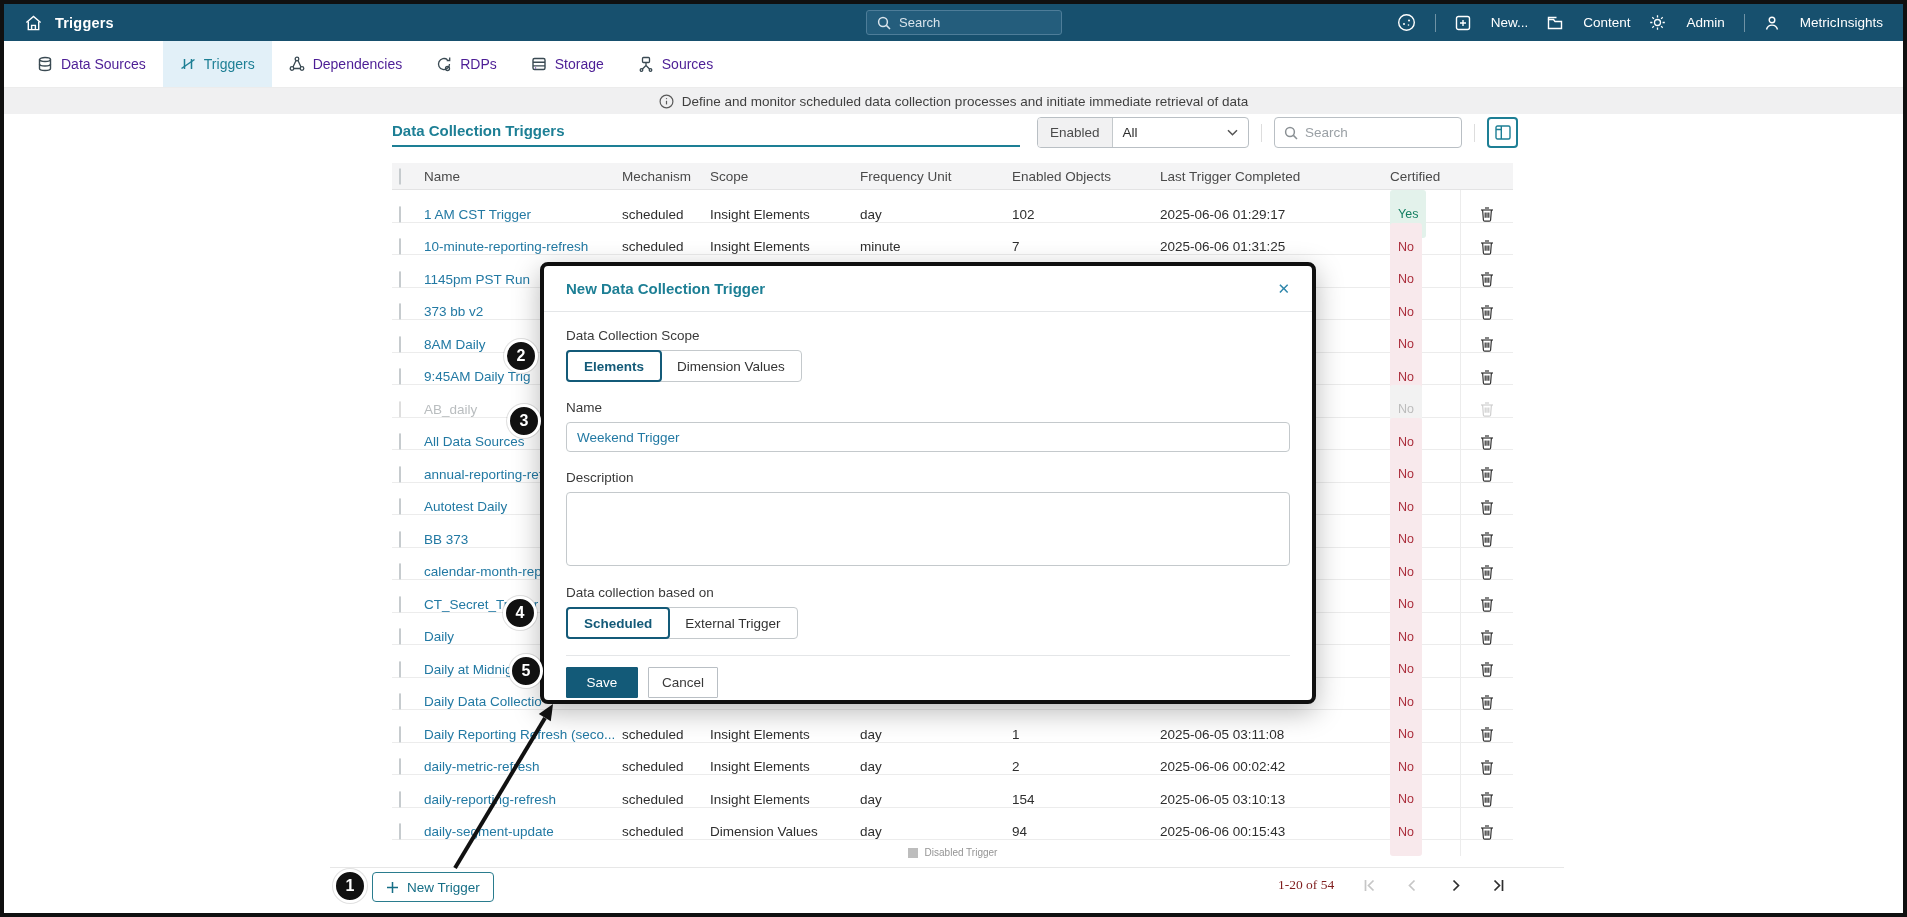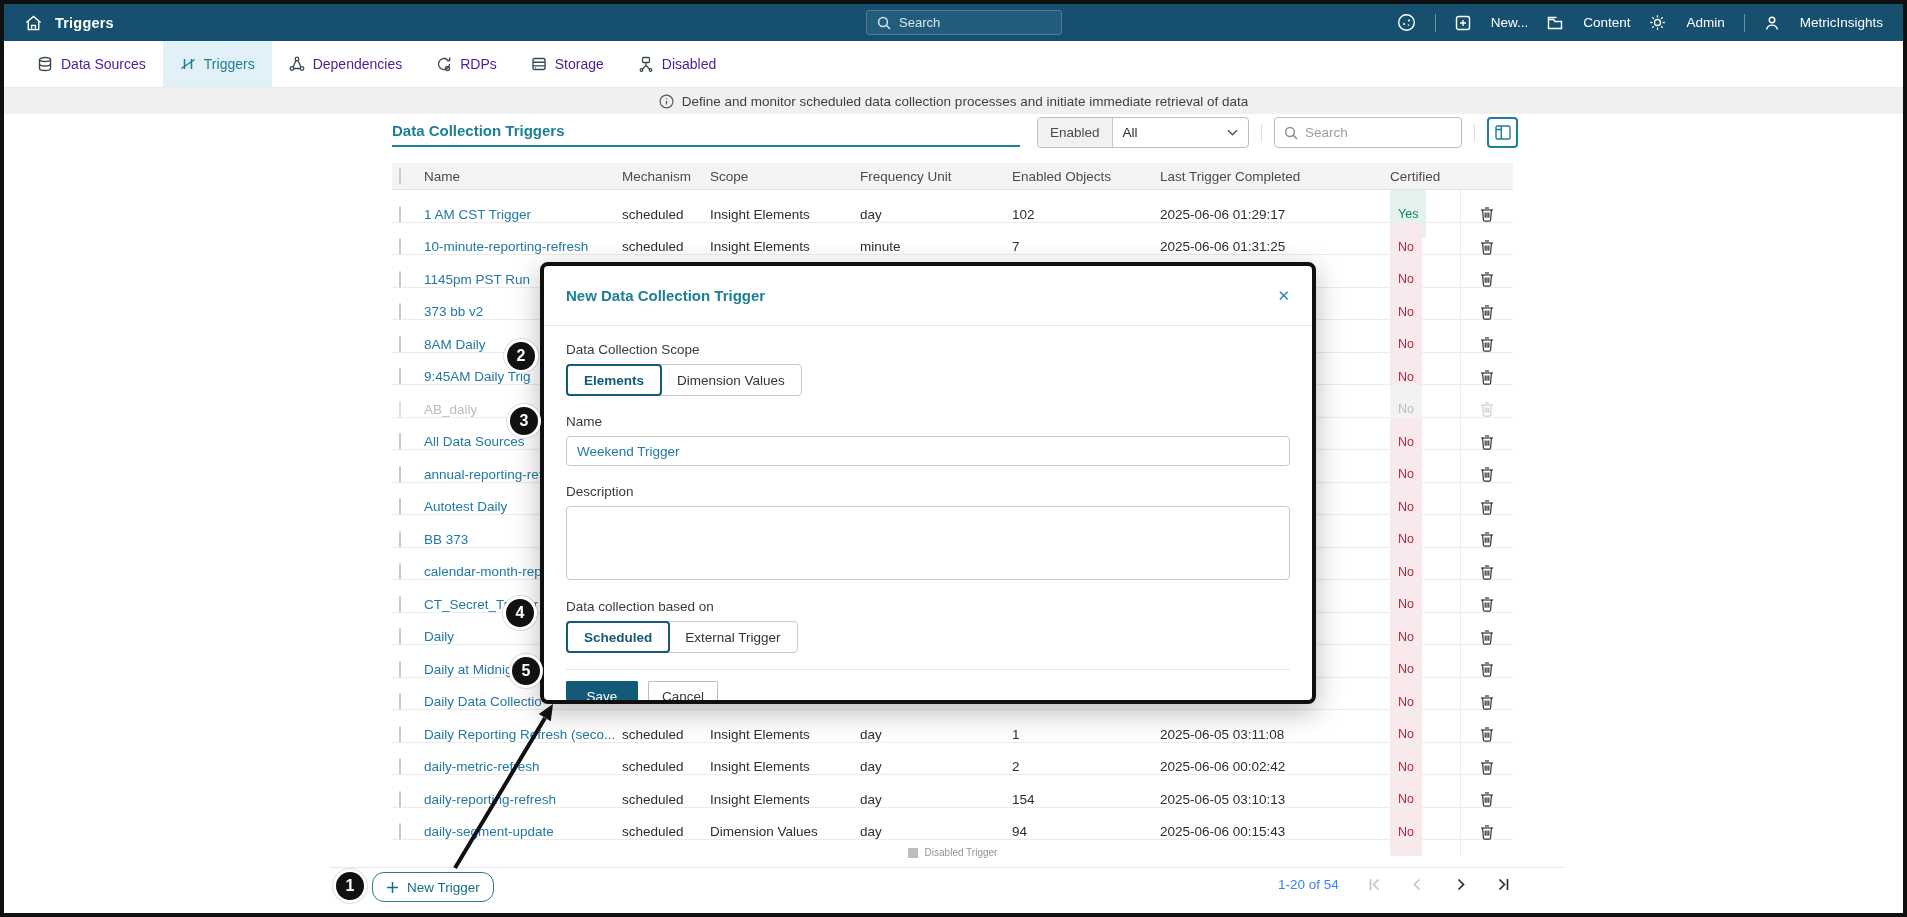--- a/index.html
+++ b/index.html
@@ -49,28 +49,28 @@
   .badge.yes{background:var(--yes-bg,#e3f2eb);color:var(--yes-tx,#157f62);}
   .badge.no{background:var(--no-bg,#f8e9ec);color:var(--no-tx,#ab2e3c);}
   .trow.disabled .namecell{color:#b9bdbf;}
   .trow.disabled .cb{border-color:#dedede;}
   .trow.disabled .badge{background:#f2f2f2;color:#bcbcbc;}
   .trow.disabled .trashcell{color:#cfcfcf;}
   .legend{position:absolute;left:388px;top:733px;width:1121px;text-align:center;color:#949494;font-size:10px;display:flex;align-items:center;justify-content:center;gap:7px;}
   .legend .sq{width:10px;height:10px;background:#bdbdbd;display:inline-block;}
   .hline{position:absolute;left:326px;top:753px;width:1234px;border-top:1px solid #e7e7e7;}
   
-  .newbtn{position:absolute;left:368px;top:758px;height:30px;padding:0 13px;border:1px solid #2a7c8e;border-radius:12px;background:#fff;
+  .newbtn{position:absolute;left:368px;top:758px;height:30px;padding:0 13px;border:1px solid #2a7c8e;border-radius:4px;background:#fff;
     color:#156e86;font-size:13.5px;display:flex;align-items:center;gap:8px;cursor:pointer;}
-  .pager{position:absolute;left:1274px;top:763px;display:flex;align-items:center;gap:28px;color:#3b82f6;font-size:13.5px;}
+  .pager{position:absolute;left:1274px;top:763px;display:flex;align-items:center;gap:28px;color:#7f1d1d;font-size:13.5px;font-family:Liberation Serif, serif;}
   .pager .pbtn{cursor:pointer;display:flex;}
   
   .modal{position:absolute;left:536px;top:258px;width:776px;height:442px;background:#fff;border:4px solid #0f0f0f;border-radius:8px;
     box-shadow:0 8px 28px rgba(0,0,0,.28);z-index:10;overflow:hidden;}
-  .mhead{height:60px;display:flex;align-items:center;justify-content:space-between;padding:0 22px;border-bottom:1px solid #e4e6e8;}
+  .mhead{height:46px;display:flex;align-items:center;justify-content:space-between;padding:0 22px;border-bottom:1px solid #e4e6e8;}
   .mtitle{font-size:15px;font-weight:bold;color:var(--accent,#1d7f95);}
   .mclose{color:#2e86ab;font-size:15px;cursor:pointer;}
   .mbody{padding:16px 22px 0;}
   .flabel{font-size:13.5px;color:#3a3a3a;margin-bottom:7px;}
   .seg{display:inline-flex;border:1px solid #c4c9cc;border-radius:4px;height:32px;align-items:stretch;}
   .seg .opt{display:flex;align-items:center;padding:0 16px;font-size:13.5px;color:#333;cursor:pointer;}
   .seg .opt.on{border:2px solid var(--save,#135a78);border-radius:4px;margin:-1px;background:#fff;color:var(--save,#135a78);font-weight:bold;}
   .mgap{height:18px;}
   .tinput{width:100%;height:30px;border:1px solid #c4c9cc;border-radius:4px;padding:0 10px;font-size:13.5px;color:var(--link,#2279a3);font-family:"Liberation Sans",sans-serif;background:#fff;}
   .tarea{width:100%;height:74px;border:1px solid #c4c9cc;border-radius:4px;resize:none;font-family:"Liberation Sans",sans-serif;background:#fff;}
@@ -192,21 +192,21 @@
       </svg>
       <span>Storage</span>
     </div>
     <div class="tab">
       <svg width="16" height="16" viewBox="0 0 16 16" fill="none" stroke-width="1.3">
         <rect x="4.5" y="1.5" width="7" height="5" rx="1"></rect>
           <path d="M8 6.5v3M4 13.5l4-4 4 4"></path>
           <circle cx="3.5" cy="14" r="1.3"></circle>
           <circle cx="12.5" cy="14" r="1.3"></circle>
       </svg>
-      <span>Disabled</span>
+      <span>Sources</span>
     </div>
   </div>
 
   <div class="infobar">
     <span>
       <svg width="15" height="15" viewBox="0 0 15 15" fill="none" stroke="#5a5a5a" stroke-width="1.2">
         <circle cx="7.5" cy="7.5" r="6.4"></circle>
           <path d="M7.5 6.8v3.6"></path>
           <circle cx="7.5" cy="4.6" r=".7" fill="#5a5a5a" stroke="none"></circle>
       </svg>

